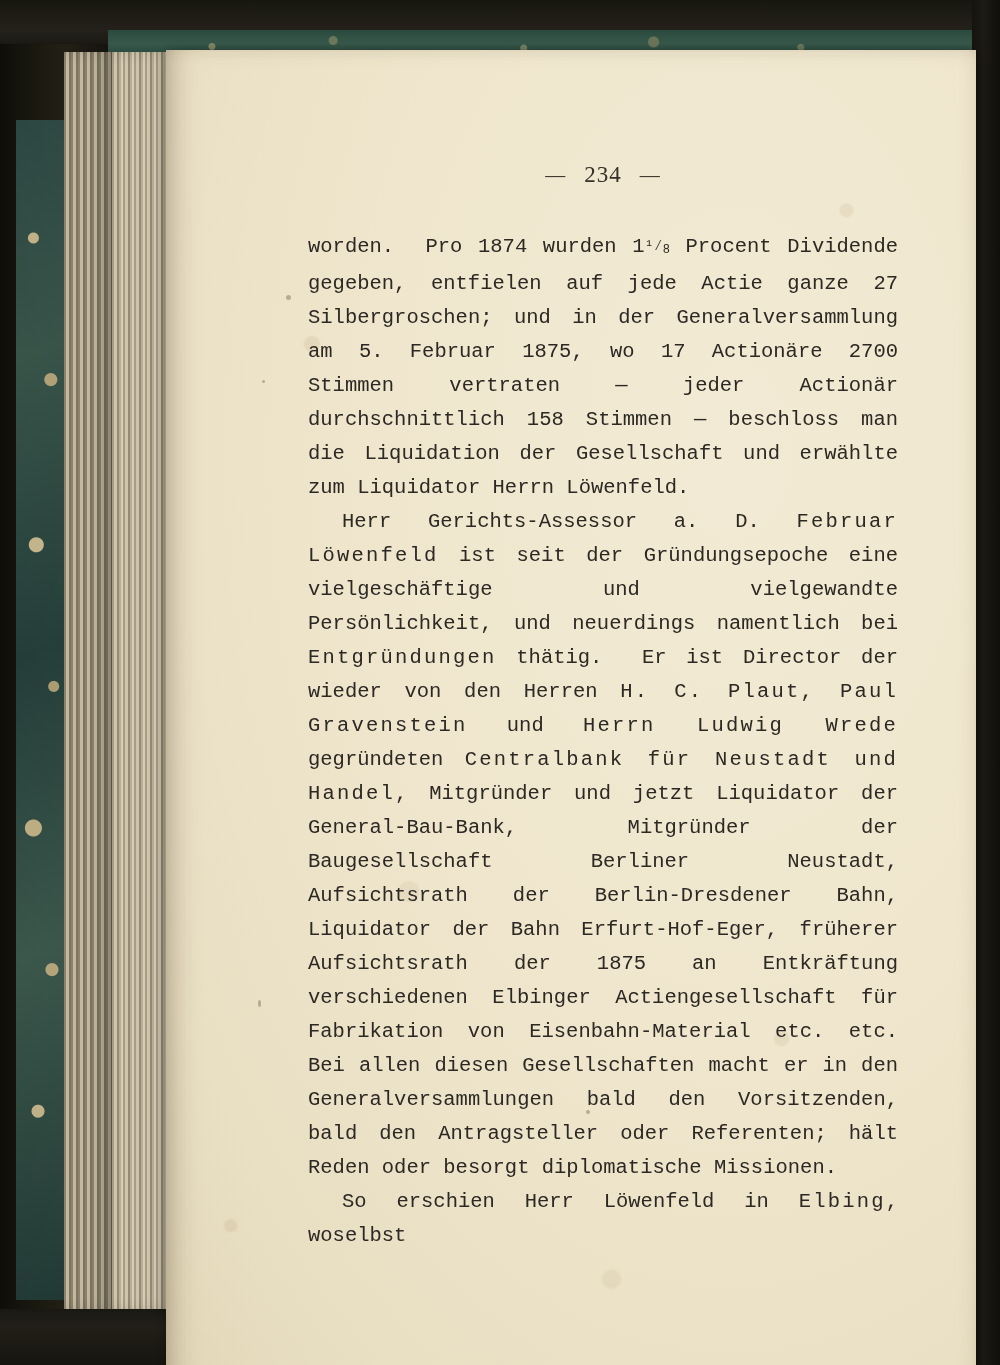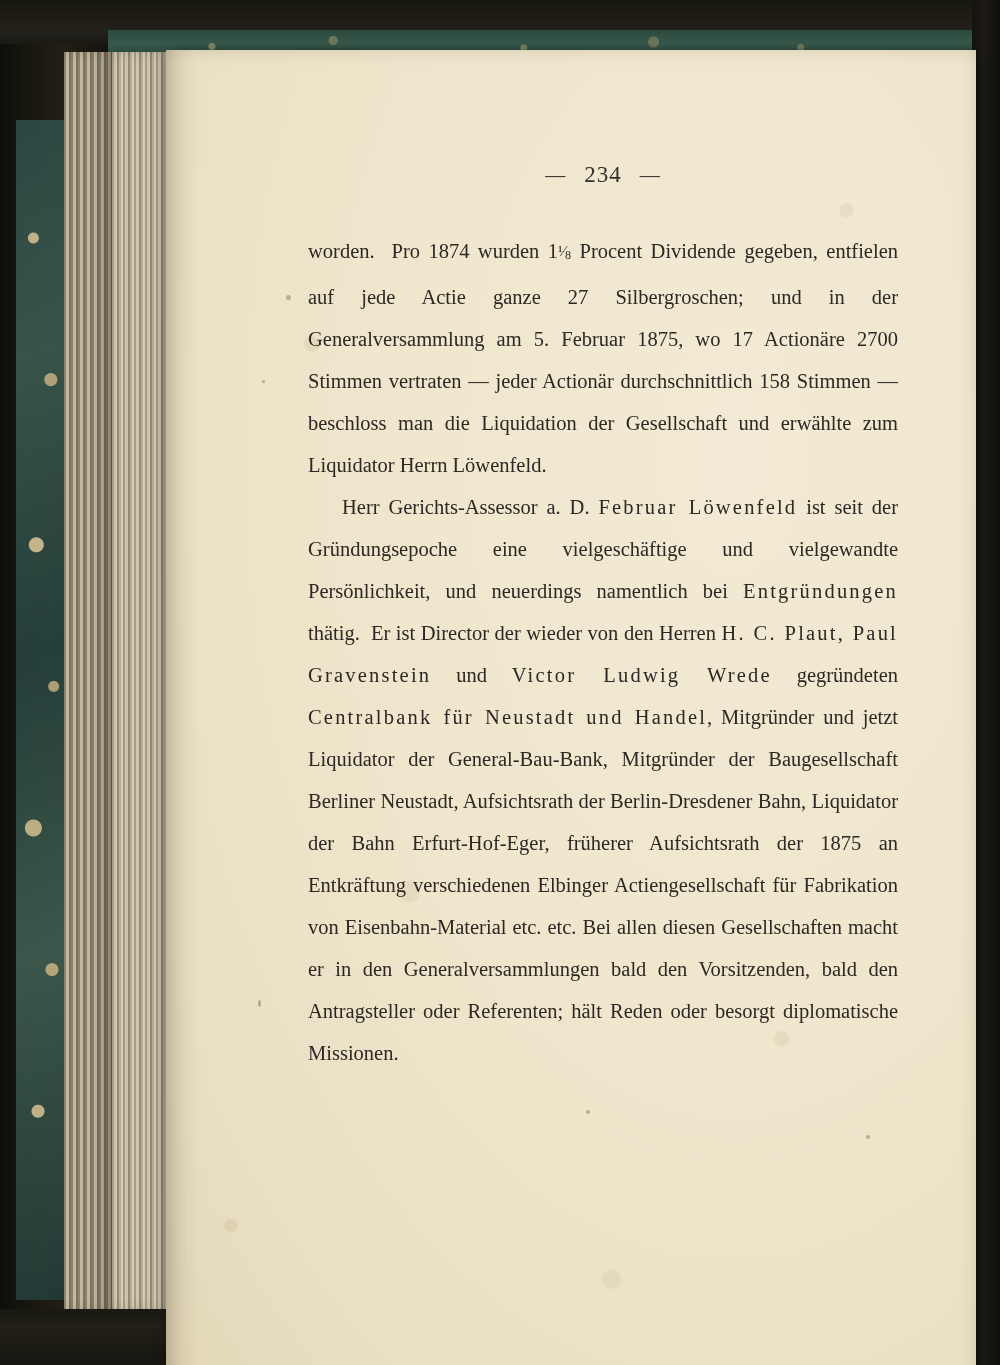--- a/index.html
+++ b/index.html
@@ -142,25 +142,26 @@
     font-size: 23px;
     letter-spacing: 1px;
     margin-bottom: 42px;
     color: #35302a;
   }
   .folio .dash { padding: 0 18px; font-size: 20px; }
 
   p.para {
     margin: 0 0 0 0;
     font-size: 20.5px;
-    line-height: 42px;
+    line-height: 34px;
     text-align: justify;
     text-justify: inter-word;
     color: #2c2823;
     hyphens: manual;
+    font-family: Liberation Mono, monospace;
   }
   p.para + p.para { margin-top: 0; }
   p.indent { text-indent: 34px; }
 
   .sp { letter-spacing: 2.2px; }   
   .frac { font-size: 15px; vertical-align: .15em; }
   .frac sub { font-size: 12px; vertical-align: -.25em; }
 
   
   .speck {
@@ -206,27 +207,30 @@
         die Liquidation der Gesellschaft und erwählte zum Liquidator Herrn
         Löwenfeld.
       </p>
 
       <p class="para indent">
         Herr Gerichts-Assessor a. D. <span class="sp">Februar Löwenfeld</span> ist
         seit der Gründungsepoche eine vielgeschäftige und vielgewandte
         Persönlichkeit, und neuerdings namentlich bei <span class="sp">Entgründungen</span>
         thätig.&nbsp; Er ist Director der wieder von den Herren
         <span class="sp">H. C. Plaut, Paul Gravenstein</span> und
-        <span class="sp">Victor Ludwig Wrede</span> gegründeten
+        <span class="sp">Herrn Ludwig Wrede</span> gegründeten
         <span class="sp">Centralbank für Neustadt und Handel</span>, Mitgründer und jetzt
         Liquidator der General-Bau-Bank, Mitgründer der Baugesellschaft Berliner
         Neustadt, Aufsichtsrath der Berlin-Dresdener Bahn, Liquidator der Bahn
         Erfurt-Hof-Eger, früherer Aufsichtsrath der 1875 an Entkräftung
         verschiedenen Elbinger Actiengesellschaft für Fabrikation von
         Eisenbahn-Material etc. etc. Bei allen diesen Gesellschaften macht er in
         den Generalversammlungen bald den Vorsitzenden, bald den Antragsteller
         oder Referenten; hält Reden oder besorgt diplomatische Missionen.
       </p>
 
+      <p class="para indent">
+        So erschien Herr Löwenfeld in <span class="sp">Elbing</span>, woselbst
+      </p>
 
     </div>
   </div>
 </div>
 
 </body></html>

